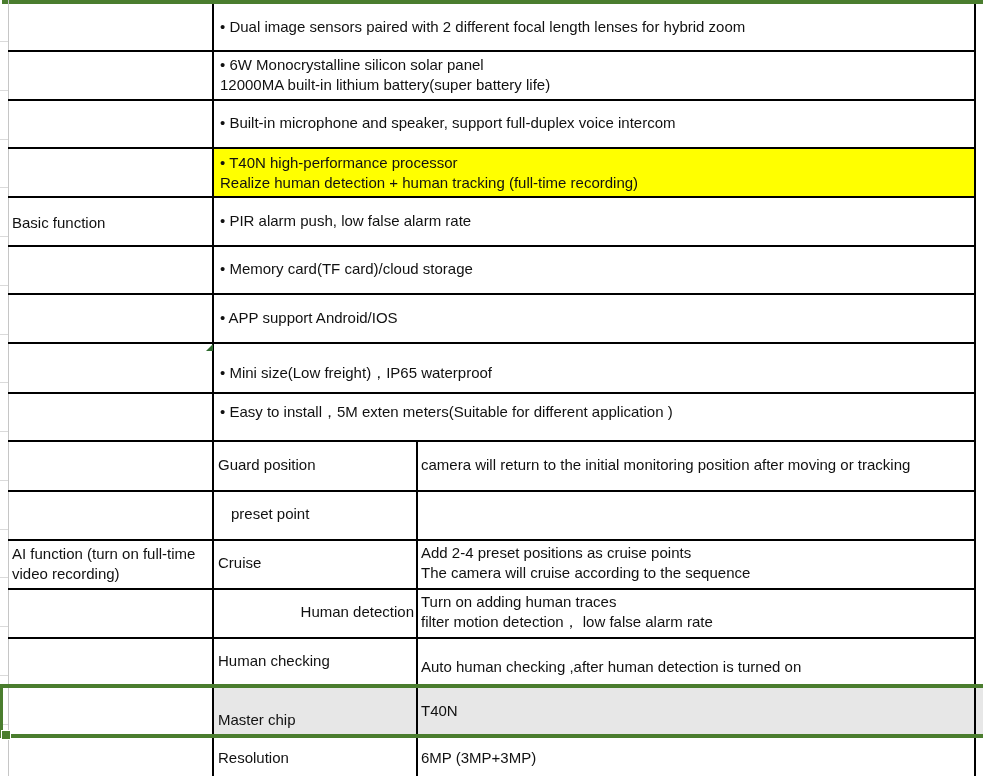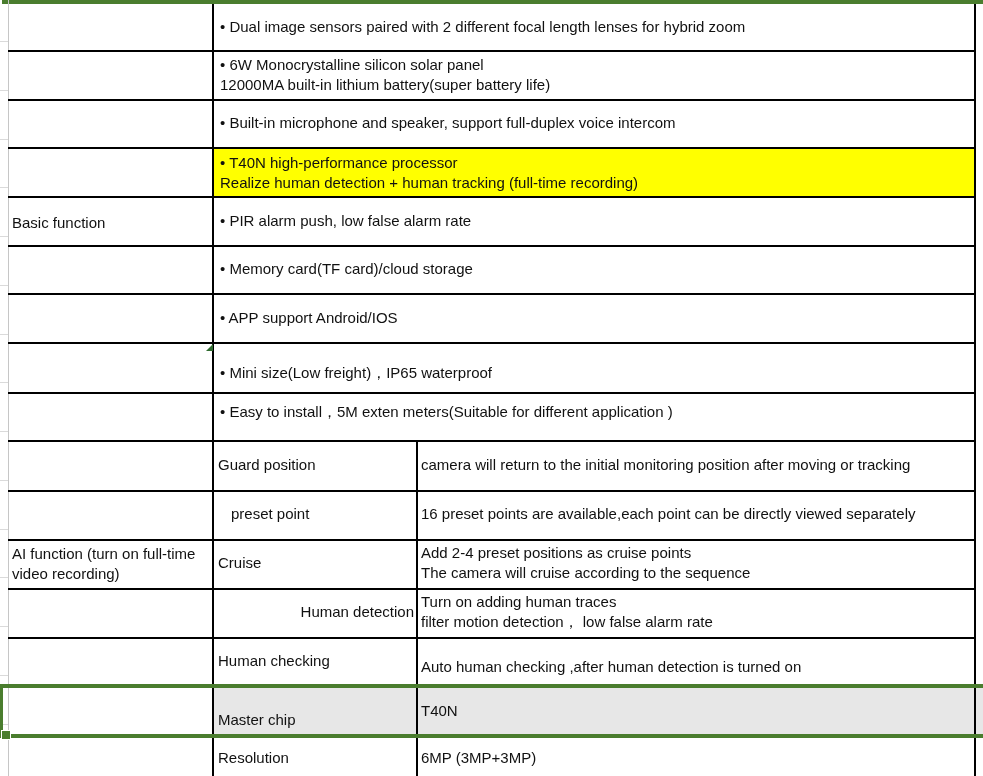--- a/index.html
+++ b/index.html
@@ -111,23 +111,20 @@
   <div class="cell" style="left:218px;top:441px;width:196px;height:48px;">
     <span class="ln">Guard position</span>
   </div>
   <div class="cell" style="left:421px;top:441px;width:552px;height:48px;">
     <span class="ln">camera will return to the initial monitoring position after moving or tracking</span>
   </div>
 
   <div class="cell" style="left:218px;top:490px;width:196px;height:48px;margin-left:13px;">
     <span class="ln">preset point</span>
   </div>
-  <div class="cell" style="left:421px;top:490px;width:552px;height:48px;">
-    <span class="ln">16 preset points are available,each point can be directly viewed separately</span>
-  </div>
 
   <div class="cell" style="left:218px;top:539px;width:196px;height:48px;">
     <span class="ln">Cruise</span>
   </div>
   <div class="cell" style="left:421px;top:539px;width:552px;height:48px;">
     <span class="ln">Add 2-4 preset positions as cruise points</span>
     <span class="ln">The camera will cruise according to the sequence</span>
   </div>
 
   <div class="cell" style="left:218px;top:588px;width:196px;height:48px;text-align:right;">

